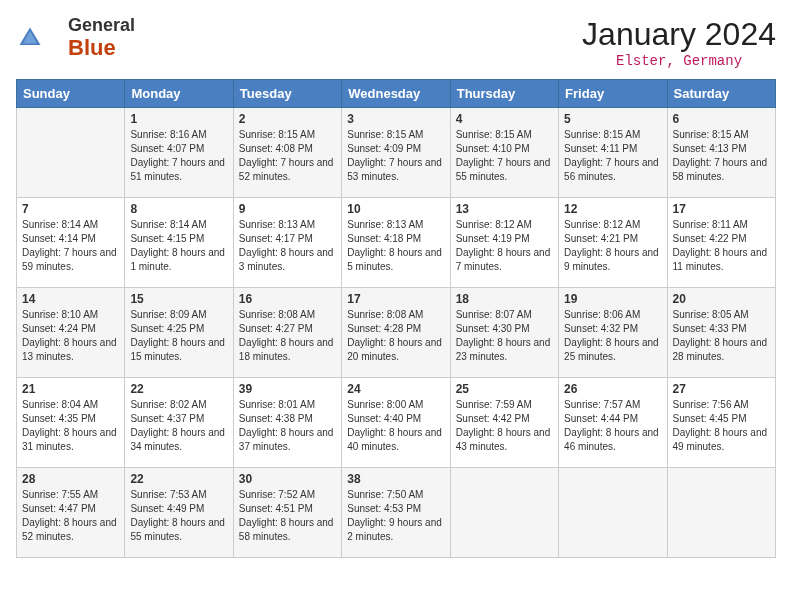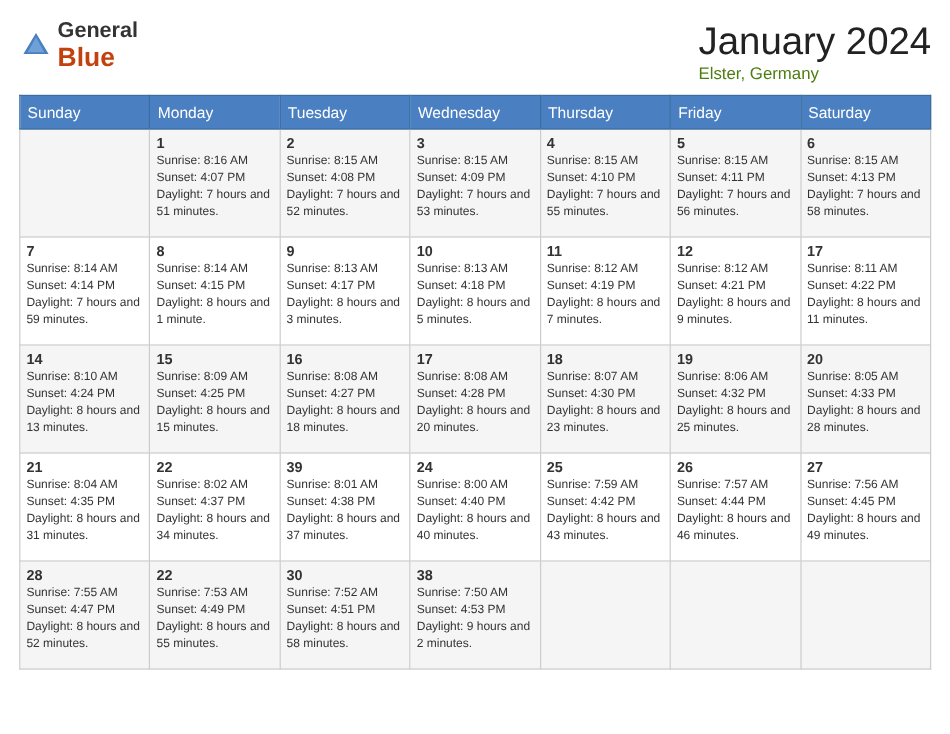--- a/index.html
+++ b/index.html
@@ -18,59 +18,61 @@
     }
     .logo {
       display: flex;
       align-items: center;
       gap: 4px;
     }
     .logo-text {
       display: flex;
       flex-direction: column;
       line-height: 1.1;
+      margin-left: 20px;
     }
     .logo-general {
       font-size: 18px;
       font-weight: bold;
       color: #333;
     }
     .logo-blue {
       font-size: 22px;
       font-weight: bold;
       color: #c2410c;
     }
     .logo-icon {
       width: 28px;
       height: 28px;
     }
     .title-block {
-      text-align: left;
+      text-align: center;
     }
     .month-title {
       font-size: 32px;
       font-weight: normal;
       color: #222;
     }
     .location {
       font-size: 14px;
-      color: #4d7c0f;
+      color: #be185d;
+      font-family: Liberation Mono, monospace;
     }
     table {
       width: 100%;
       border-collapse: collapse;
       table-layout: fixed;
     }
     thead tr th {
       background-color: #4a7fc1;
       color: #fff;
       text-align: left;
       padding: 6px 6px;
       font-size: 13px;
-      font-weight: normal;
+      font-weight: bold;
       border: 1px solid #3a6fa0;
     }
     tbody tr td {
       border: 1px solid #ccc;
       vertical-align: top;
       padding: 4px 5px;
       font-size: 10.5px;
       color: #333;
       min-height: 80px;
       height: 90px;
@@ -166,21 +168,21 @@
         </td>
         <td>
           <span class="day-num">9</span>
           <div class="day-info">Sunrise: 8:13 AM<br>Sunset: 4:17 PM<br>Daylight: 8 hours and 3 minutes.</div>
         </td>
         <td>
           <span class="day-num">10</span>
           <div class="day-info">Sunrise: 8:13 AM<br>Sunset: 4:18 PM<br>Daylight: 8 hours and 5 minutes.</div>
         </td>
         <td>
-          <span class="day-num">11</span>
+          <span class="day-num">13</span>
           <div class="day-info">Sunrise: 8:12 AM<br>Sunset: 4:19 PM<br>Daylight: 8 hours and 7 minutes.</div>
         </td>
         <td>
           <span class="day-num">12</span>
           <div class="day-info">Sunrise: 8:12 AM<br>Sunset: 4:21 PM<br>Daylight: 8 hours and 9 minutes.</div>
         </td>
         <td>
           <span class="day-num">17</span>
           <div class="day-info">Sunrise: 8:11 AM<br>Sunset: 4:22 PM<br>Daylight: 8 hours and 11 minutes.</div>
         </td>

